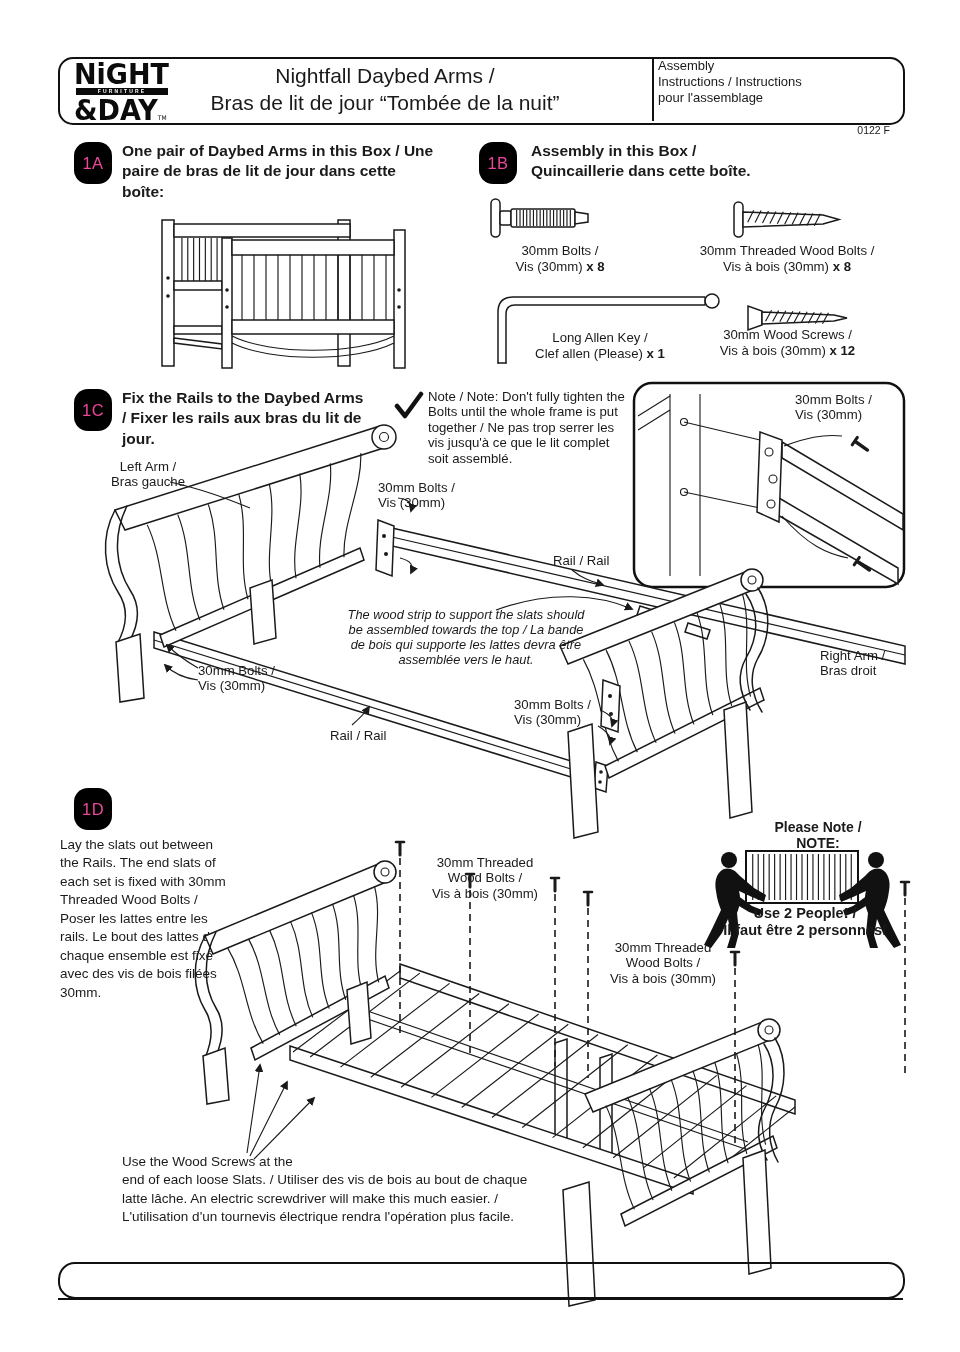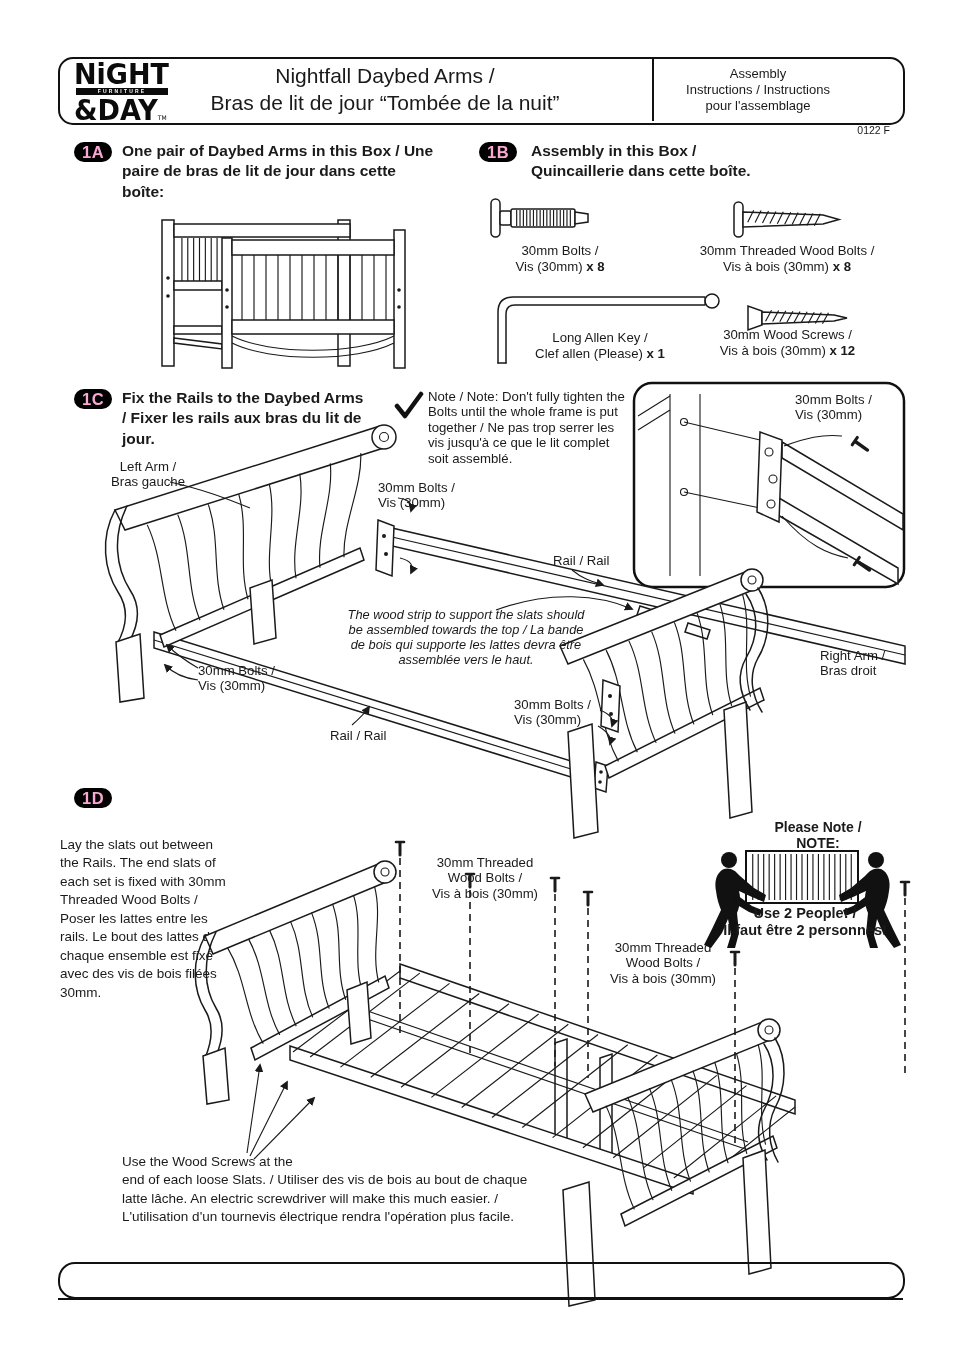--- a/index.html
+++ b/index.html
@@ -9,25 +9,25 @@
   
   #hdr-box{left:58px;top:57px;width:843px;height:64px;border:2.6px solid #111;border-radius:15px;}
   #logo{left:74px;top:60px;width:112px;height:60px;line-height:1;}
   .logo-big{font-family:"DejaVu Sans",sans-serif;font-weight:800;font-size:27px;letter-spacing:0px;
             color:#0b0b0b;transform:scaleY(1.04);transform-origin:left top;white-space:nowrap;}
   .logo-band{background:#0b0b0b;color:#fff;font-size:5px;letter-spacing:2.2px;text-align:center;
              width:92px;height:7px;line-height:7px;margin:1px 0 1px 2px;font-weight:700;}
   .logo-tm{font-size:6px;font-weight:400;vertical-align:baseline;letter-spacing:0;}
   #hdr-title{left:165px;top:63px;width:440px;text-align:center;font-size:21px;line-height:1.28;white-space:pre-line;}
   #hdr-divider{left:652px;top:57px;width:0;height:64px;border-left:2.2px solid #111;}
-  #hdr-aside{left:658px;top:66px;width:200px;text-align:center;font-size:13px;line-height:1.24;white-space:pre-line;}
+  #hdr-aside{left:658px;top:58px;width:200px;font-size:13px;line-height:1.24;white-space:pre-line;}
   #doc-code{left:778px;top:124px;width:112px;text-align:right;font-size:10.5px;}
   
-  .badge{background:#000;color:#f9a8d4;border-radius:14px;width:38px;height:20px;display:flex;
-         align-items:center;justify-content:center;font-weight:700;font-size:16.5px;letter-spacing:.5px;}
+  .badge{background:#000;color:#ec4899;border-radius:14px;width:38px;height:42px;display:flex;
+         align-items:center;justify-content:center;font-weight:400;font-size:16.5px;letter-spacing:.5px;}
   .h{font-weight:700;font-size:15.5px;line-height:1.32;}
   .body-txt{font-size:13.5px;line-height:1.37;}
   .lbl{font-size:13.2px;line-height:1.17;white-space:pre-line;}
   .c{text-align:center;}
   .it{font-style:italic;font-size:12.8px;}
   .b{font-weight:700;}
   .hw-lbl{font-size:13.2px;line-height:1.2;text-align:center;}
   svg.art{pointer-events:none;}
   .s{stroke:#1a1a1a;stroke-width:1.5;fill:none;stroke-linecap:round;}
   .f{stroke:#1a1a1a;stroke-width:1.5;fill:#fff;}

